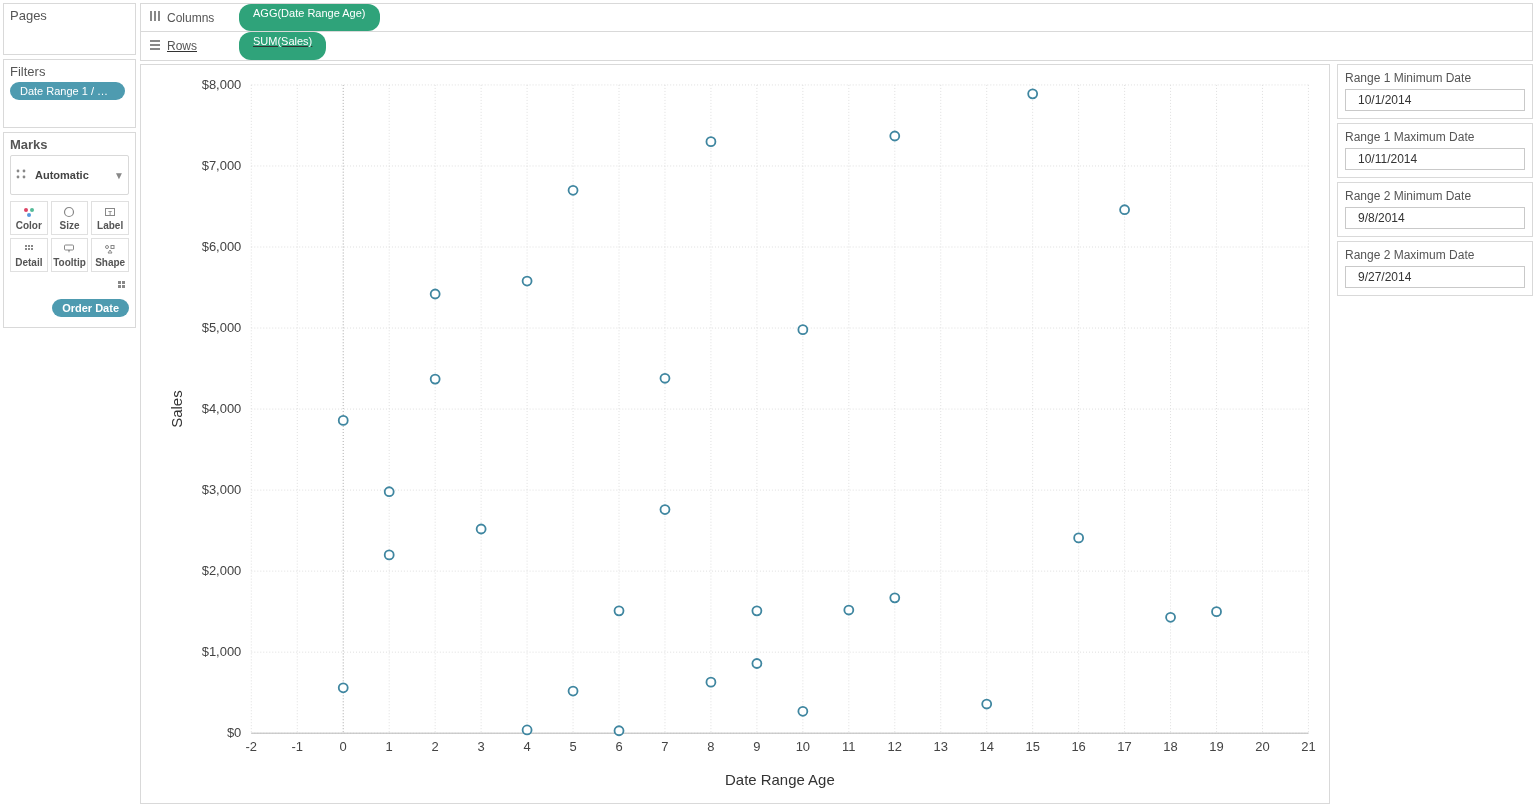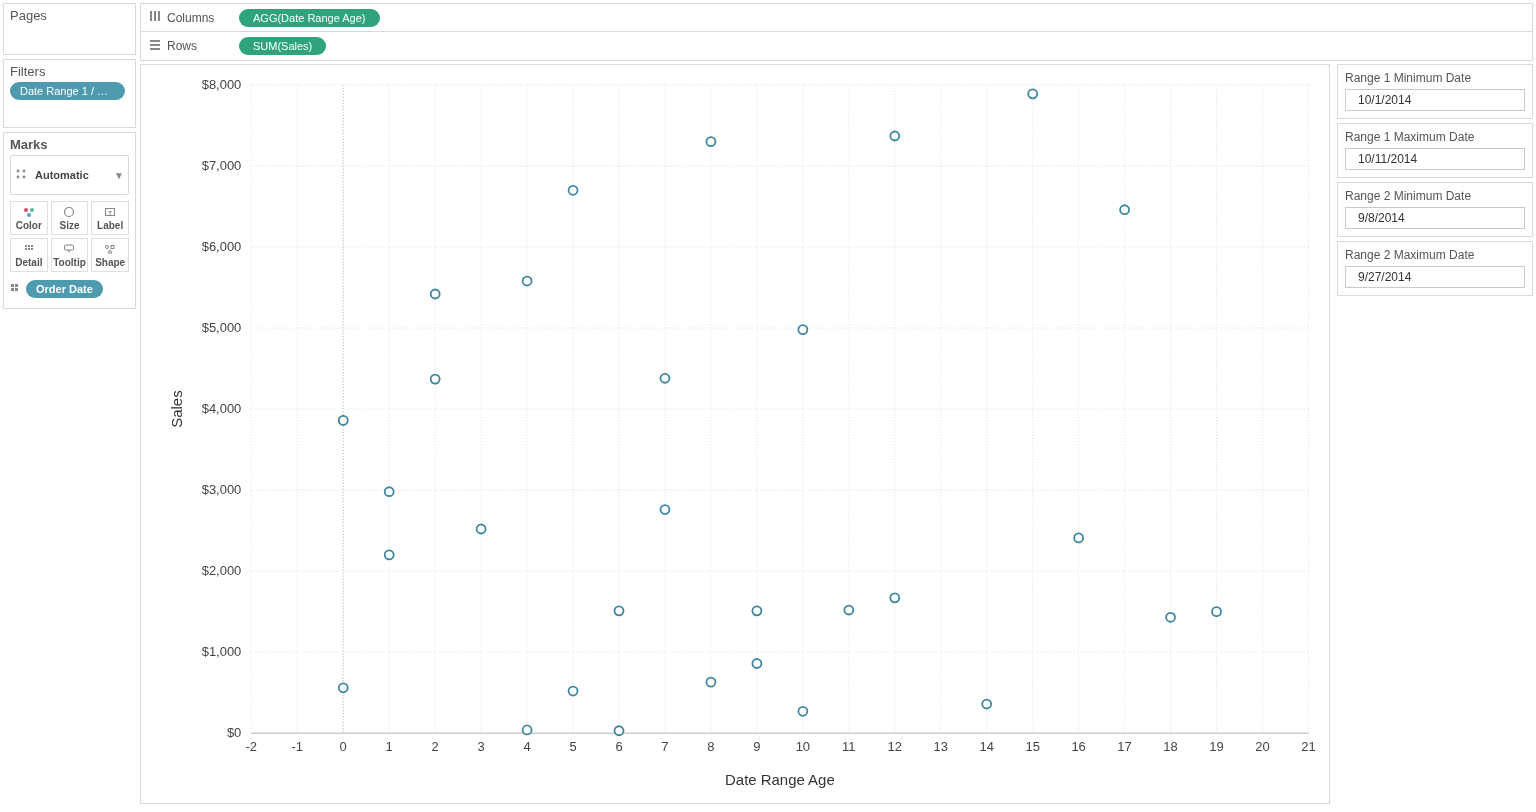--- a/index.html
+++ b/index.html
@@ -69,38 +69,38 @@
     cursor: pointer;
   }
   .mark-cell .mi {
     display: block;
     height: 14px;
     font-size: 12px;
     line-height: 14px;
     color: #888;
   }
   .pill-row {
-    display:flex; align-items:flex-end; gap:4px; margin-top:8px;
+    display:flex; align-items:flex-end; gap:4px; margin-top:8px;flex-direction:column;
   }
   .pill-row .pi { color:#888; font-size:13px; }
 
   
   .shelves {
     position: absolute;
     left: 140px; top: 3px; right: 3px;
     border: 1px solid #d9d9d9;
   }
   .shelf-row {
-    display: flex; align-items: center;
+    display: flex; 
     height: 28px;
     border-bottom: 1px solid #d9d9d9;
     padding: 0 8px;
     gap: 10px;
   }
-  .shelf-row:last-child { border-bottom: none; }
+  .shelf-row:last-child { border-bottom: none; text-decoration: underline; }
   .shelf-label {
     width: 80px; color:#555; font-size:12px;
     display:flex; align-items:center; gap:6px;
   }
   .shelf-label .sic { color:#888; font-size:13px; }
   .gpill {
     background: #2fa37a;
     color:#fff; font-size:11px;
     padding: 3px 14px;
     border-radius: 12px;

